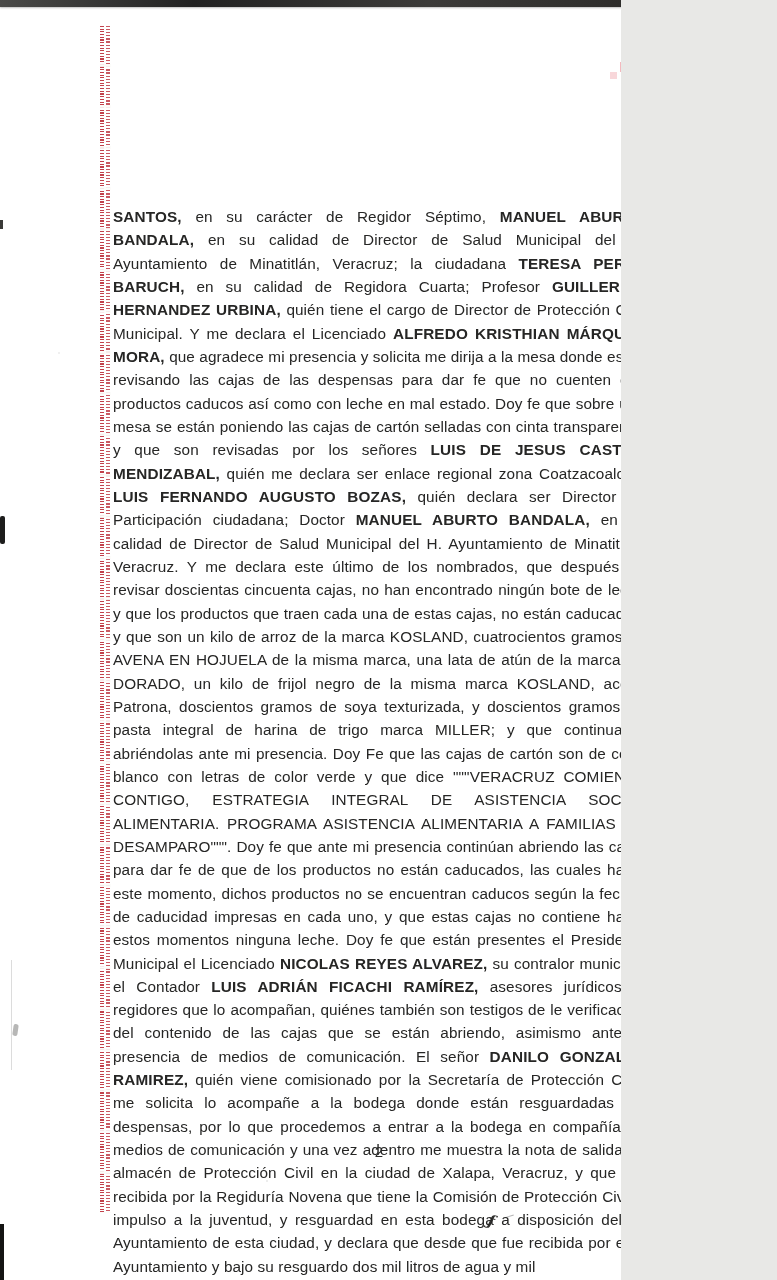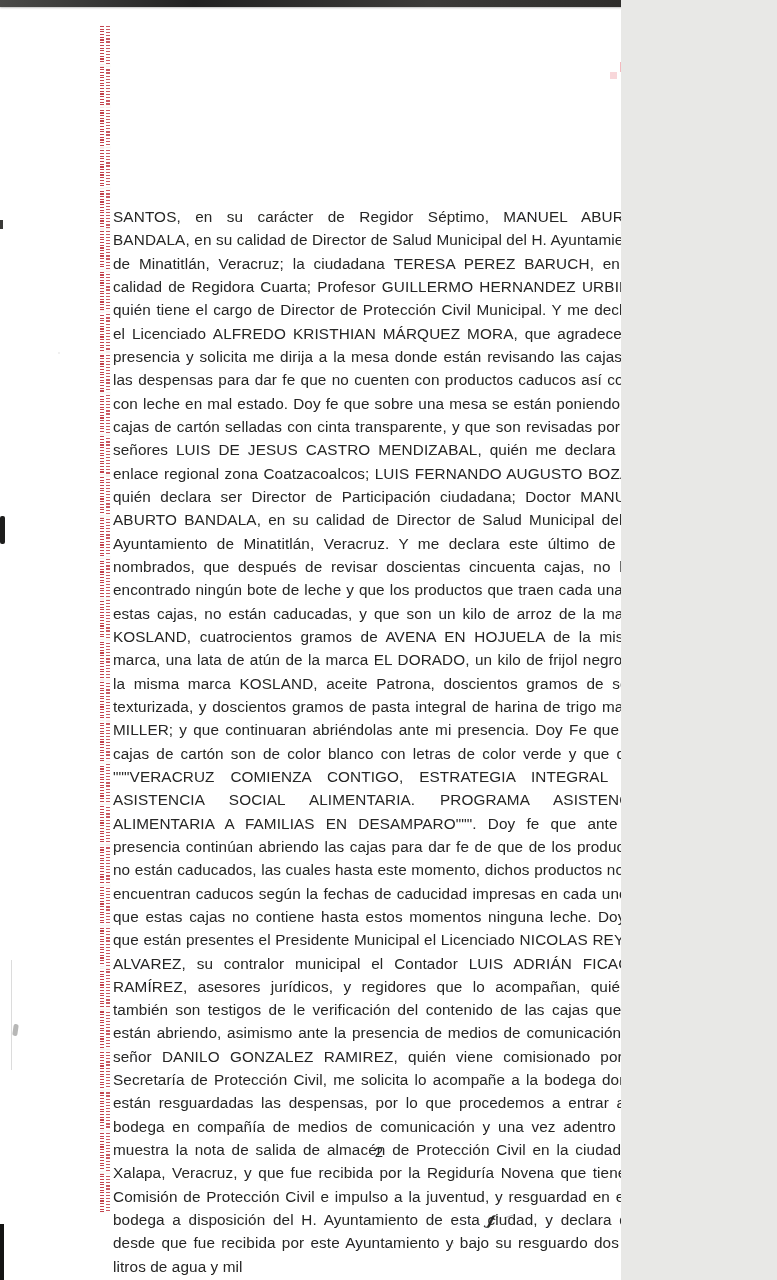--- a/index.html
+++ b/index.html
@@ -75,21 +75,21 @@
   .logo .caption{
     position:absolute;right:12px;top:102px;
     font-weight:700;font-size:14px;letter-spacing:1px;color:#85878a;
   }
   
   .body-text{
     position:absolute;left:113px;top:205px;width:532px;z-index:4;
     font-size:15.3px;line-height:23.33px;color:#262625;
     text-align:justify;hyphens:none;letter-spacing:0.1px;
   }
-  .body-text b{font-weight:400;letter-spacing:0.15px;}
+  .body-text b{font-weight:700;letter-spacing:0.15px;}
   .page-number{
     position:absolute;left:113px;top:1143px;width:532px;z-index:4;
     text-align:center;font-size:15px;color:#2a2a29;
   }
 </style>
 </head>
 <body>
 
 <div class="page">
 

